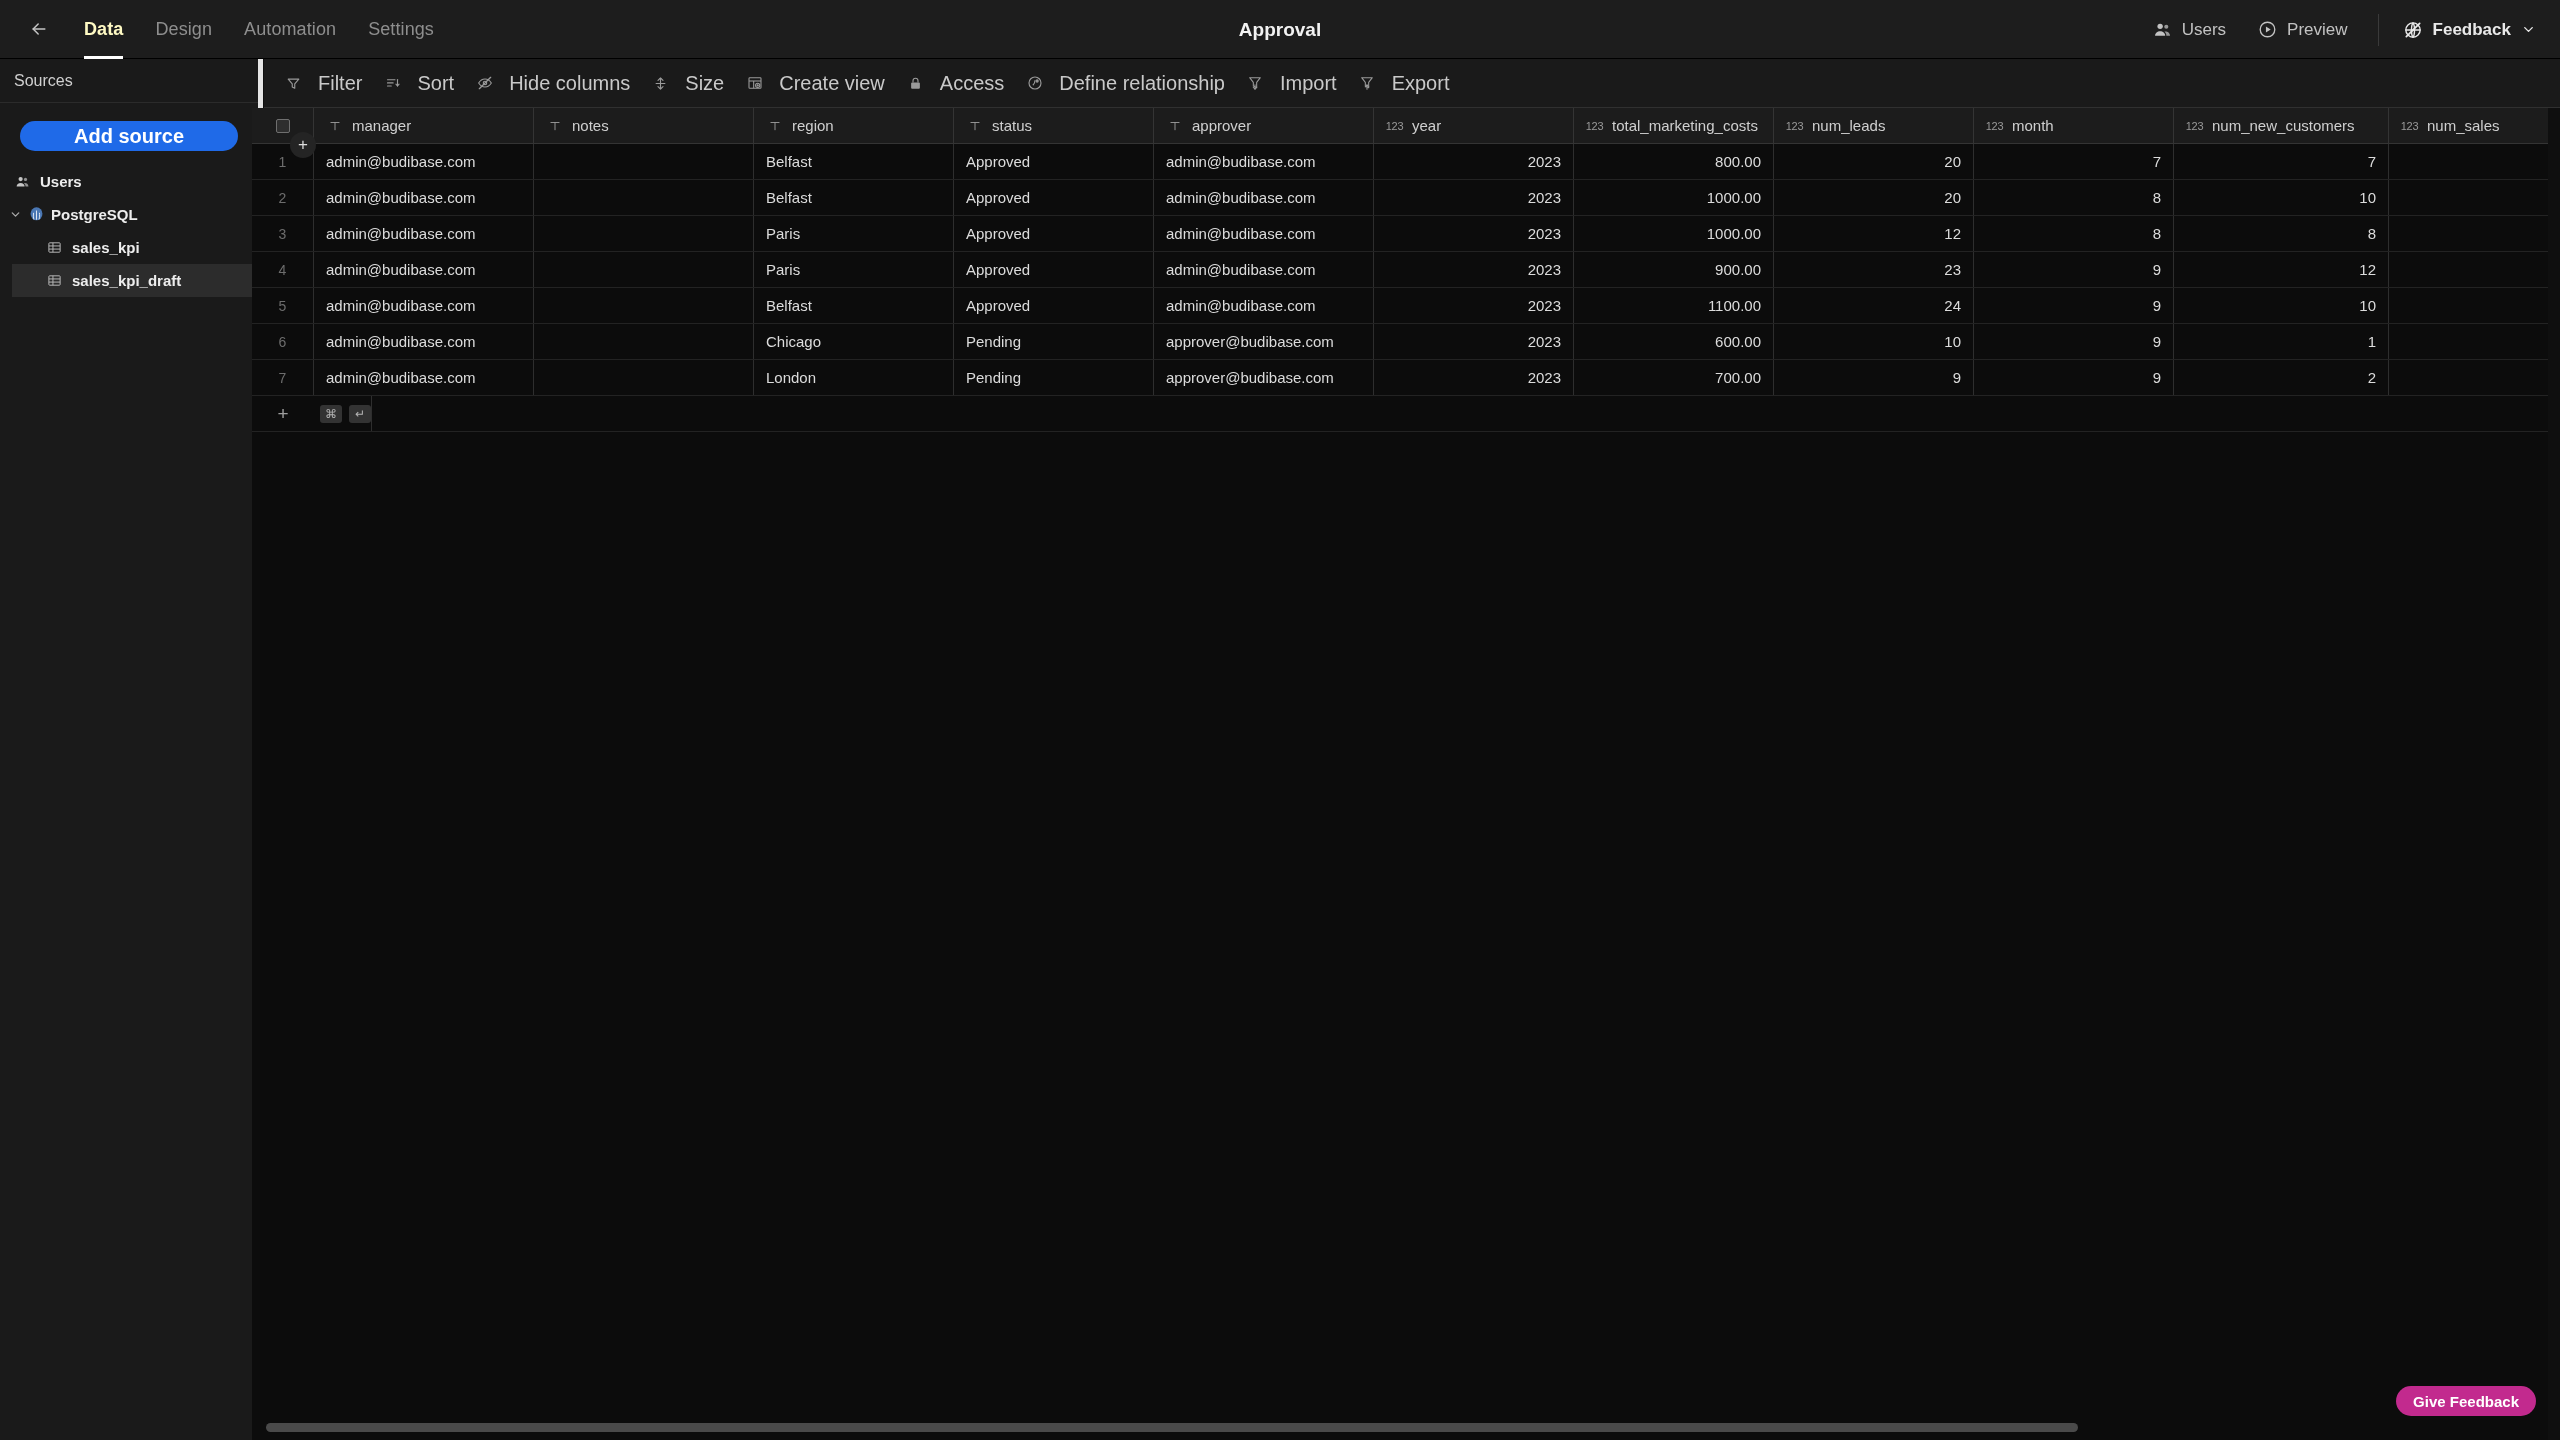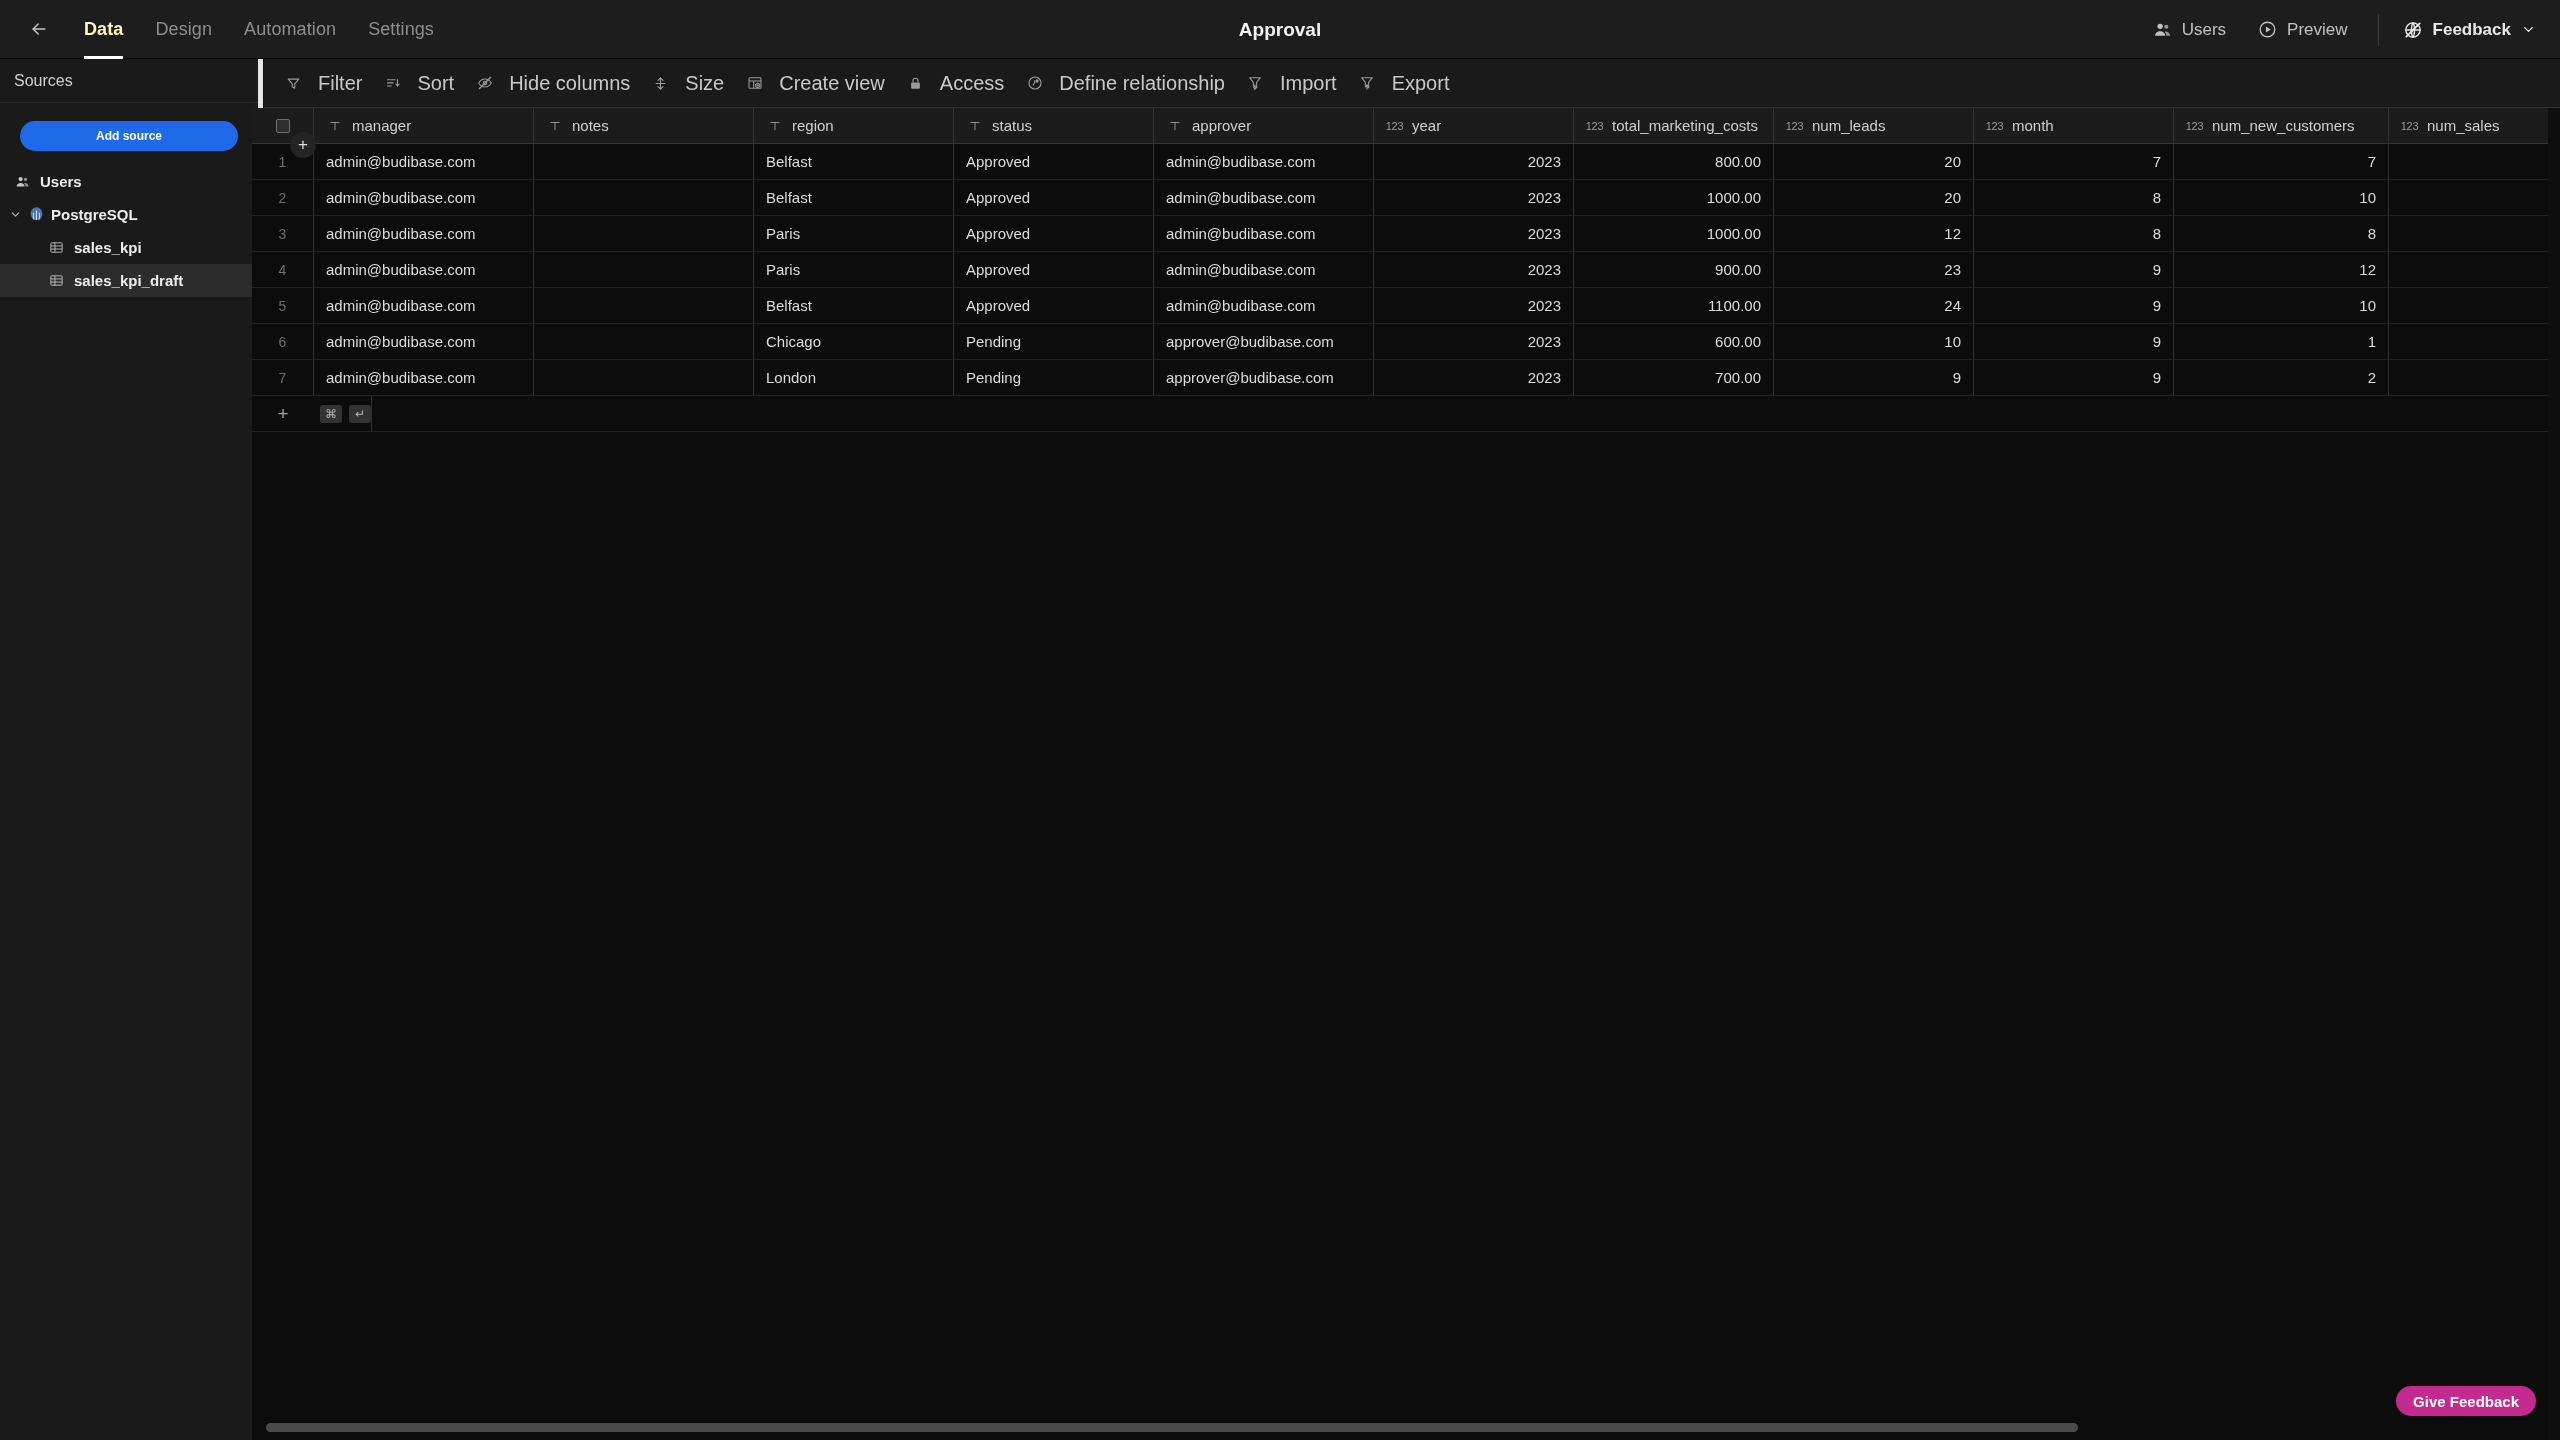--- a/index.html
+++ b/index.html
@@ -70,30 +70,30 @@
   .sidebar-head {
     height: 44px; display: flex; align-items: center;
     padding-left: 14px; font-size: 16px; color: #d0d0d0;
     border-bottom: 1px solid #2b2b2b;
   }
   .add-source-btn {
     margin: 18px 20px 14px 20px;
     height: 30px; border-radius: 16px;
     background: #1f6ae8;
     display: flex; align-items: center; justify-content: center;
-    color: #fff; font-size: 12px; font-weight: 700; cursor: pointer;
+    color: #fff; font-size: 20px; font-weight: 700; cursor: pointer;
   }
   .src-row {
     height: 33px; display: flex; align-items: center;
     font-size: 15px; color: #ededed; font-weight: 700;
     cursor: pointer; padding-right: 8px;
   }
   .src-row.lvl0 { padding-left: 14px; gap: 9px; }
   .src-row.lvl0.collapsible { padding-left: 8px; gap: 6px; }
-  .src-row.lvl1 { padding-left: 48px; gap: 9px; }
+  .src-row.lvl1 { padding-left: 34px; gap: 9px; margin-left: 12px; }
   .src-row.selected { background: #2c2c2c; }
   .chev { width: 14px; display: flex; align-items: center; justify-content: center; color: #a9a9a9; }
 
   
   .toolbar {
     position: absolute; top: 59px; left: 264px;
     width: 2296px; height: 49px;
     background: #1a1a1a;
     display: flex; align-items: center;
     border-bottom: 1px solid #303030;

